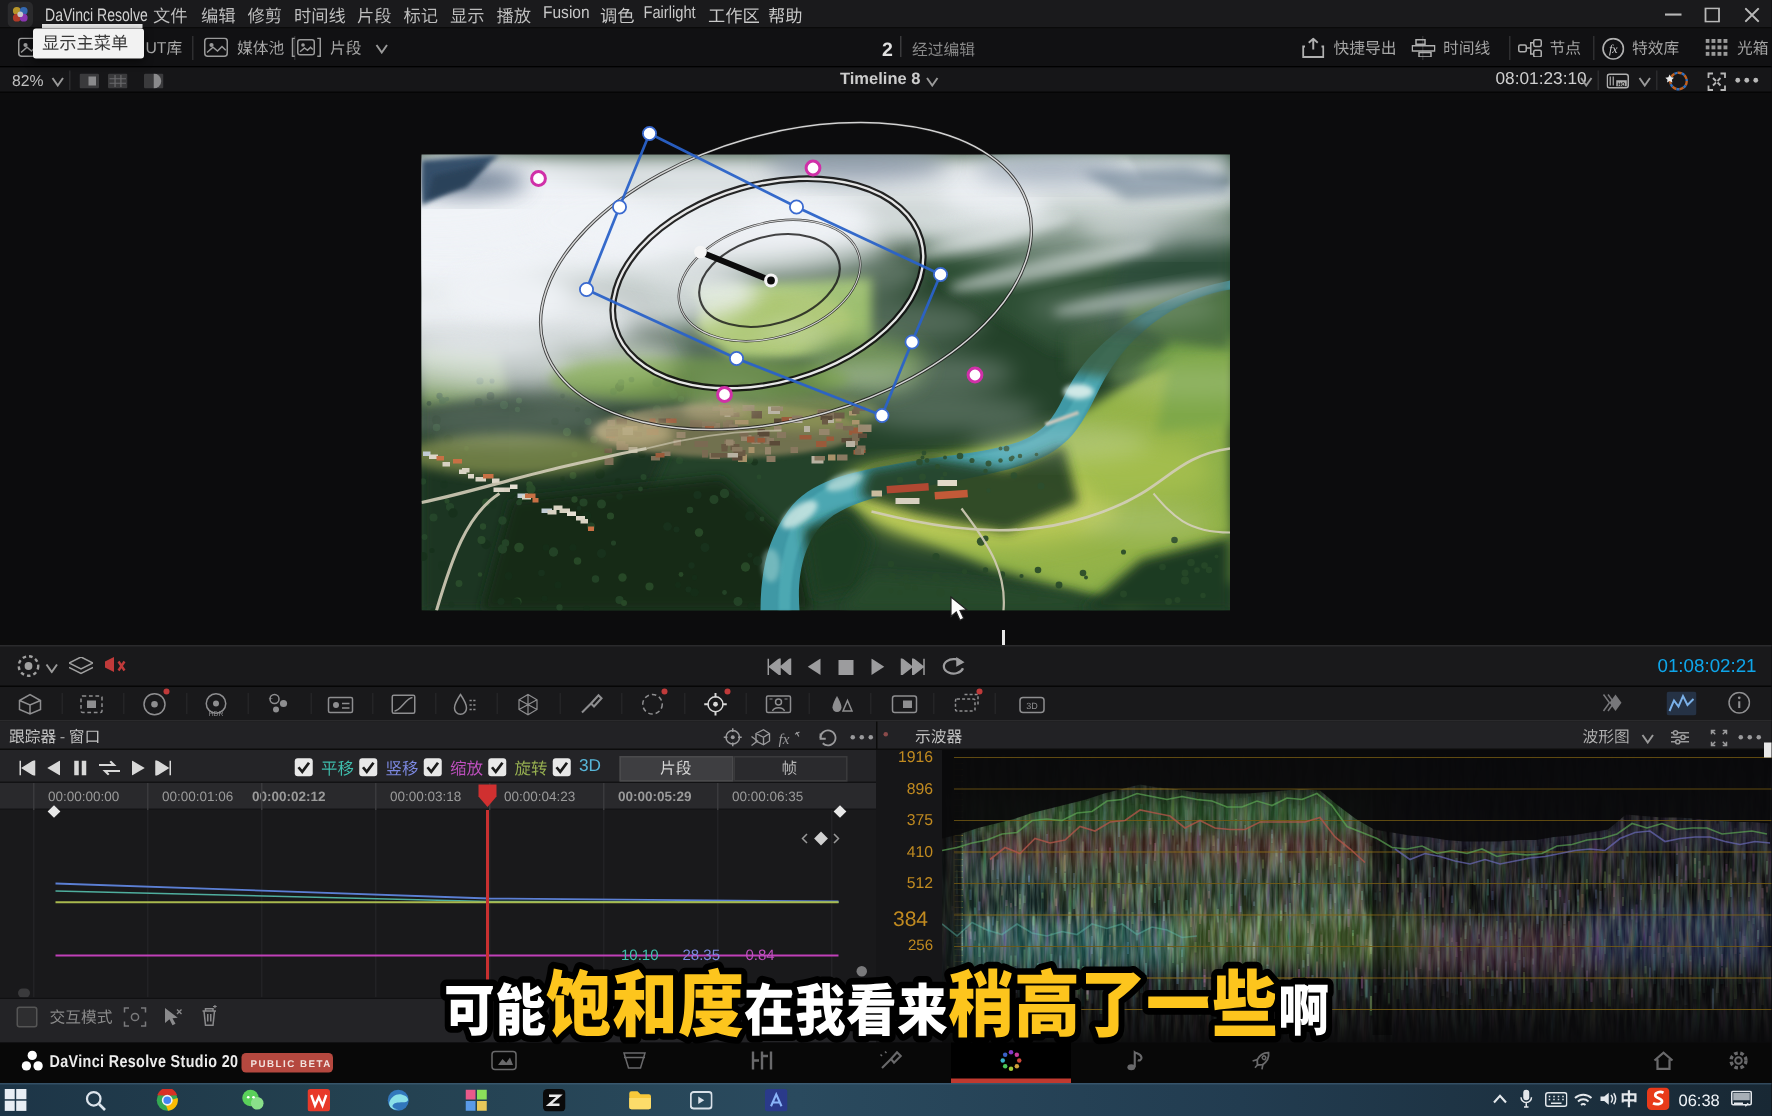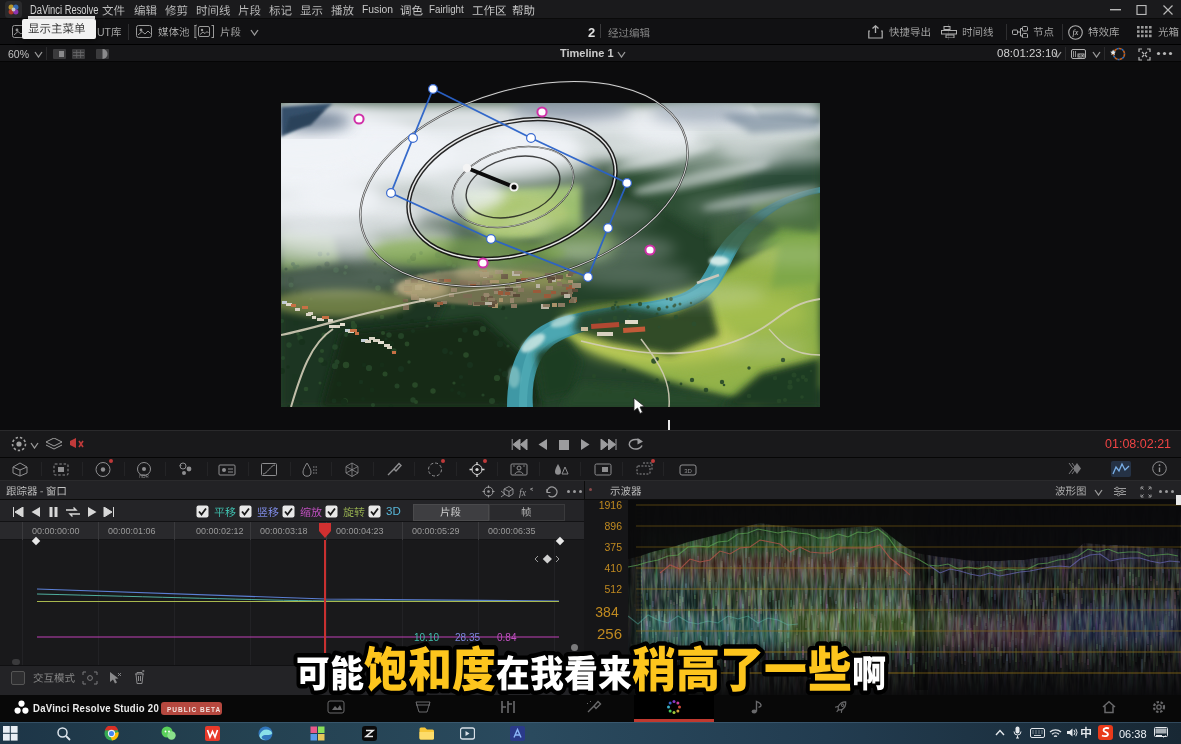--- a/index.html
+++ b/index.html
@@ -195,38 +195,38 @@
     </g>
     <g transform="translate(12.0,8.6)">
       <rect width="2.6" height="2.6" fill="#9a9a9a"></rect>
     </g>
   </svg>
 <div class="abs" style="left:1158px;top:26px;"><svg class="cjk" style="vertical-align:top;" width="21.0" height="13" viewBox="0 -9.8 21.0 13" fill="#a6a6a6">
       <path d="M6.2 -4.3H7V-0.3Q7 -0.1 7 -0Q7.1 0.1 7.4 0.1Q7.5 0.1 7.7 0.1Q7.9 0.1 8.1 0.1Q8.3 0.1 8.5 0.1Q8.7 0.1 8.8 0.1Q9 0.1 9.1 -0Q9.2 -0.2 9.3 -0.6Q9.3 -0.9 9.3 -1.7Q9.4 -1.6 9.6 -1.6Q9.7 -1.5 9.8 -1.4Q10 -1.4 10.1 -1.4Q10 -0.5 9.9 -0Q9.8 0.5 9.6 0.6Q9.3 0.8 8.9 0.8Q8.8 0.8 8.6 0.8Q8.4 0.8 8.1 0.8Q7.9 0.8 7.6 0.8Q7.4 0.8 7.4 0.8Q6.9 0.8 6.6 0.7Q6.4 0.6 6.3 0.4Q6.2 0.1 6.2 -0.3ZM3.4 -4.2H4.2Q4.2 -3.3 4 -2.5Q3.8 -1.8 3.5 -1.1Q3.1 -0.5 2.5 0Q1.9 0.5 0.9 0.8Q0.8 0.7 0.7 0.6Q0.6 0.5 0.5 0.4Q0.4 0.2 0.4 0.2Q1.3 -0.1 1.9 -0.5Q2.5 -1 2.8 -1.5Q3.1 -2.1 3.2 -2.8Q3.3 -3.4 3.4 -4.2ZM1.5 -8 2.2 -8.3Q2.4 -7.9 2.7 -7.4Q2.9 -7 3.2 -6.5Q3.4 -6.1 3.5 -5.7L2.7 -5.4Q2.6 -5.8 2.4 -6.2Q2.2 -6.7 2 -7.2Q1.7 -7.6 1.5 -8ZM8.4 -8.4 9.2 -8.1Q8.9 -7.7 8.7 -7.2Q8.4 -6.7 8.2 -6.2Q7.9 -5.8 7.7 -5.4L7 -5.7Q7.3 -6.1 7.5 -6.5Q7.7 -7 8 -7.5Q8.2 -8 8.4 -8.4ZM0.6 -4.8H10V-4.1H0.6ZM4.8 -8.8H5.6V-4.5H4.8Z"></path>
       <path d="M15.7 -5.5H20.1V0.8H19.3V-4.7H16.5V0.8H15.7ZM11.1 -4.6H15.4V-3.9H11.1ZM16.1 -3.7H19.7V-3.1H16.1ZM16.1 -2H19.7V-1.4H16.1ZM16.1 -0.3H19.7V0.4H16.1ZM13 -5.8H13.7V0.8H13ZM13.6 -3.6Q13.7 -3.5 14 -3.3Q14.2 -3 14.5 -2.8Q14.8 -2.5 15.1 -2.3Q15.3 -2 15.4 -1.9L14.9 -1.3Q14.8 -1.5 14.6 -1.8Q14.3 -2 14.1 -2.3Q13.8 -2.6 13.6 -2.9Q13.3 -3.1 13.2 -3.3ZM12.3 -7.8H15.6V-7.1H12.3ZM16.4 -7.8H20.5V-7.1H16.4ZM12.4 -8.9 13.2 -8.7Q13 -8.1 12.7 -7.5Q12.5 -7 12.2 -6.5Q11.9 -6 11.5 -5.6Q11.5 -5.7 11.4 -5.8Q11.2 -5.9 11.1 -5.9Q11 -6 10.9 -6.1Q11.4 -6.6 11.8 -7.3Q12.2 -8.1 12.4 -8.9ZM16.6 -8.9 17.3 -8.7Q17.1 -7.8 16.6 -7Q16.2 -6.2 15.7 -5.7Q15.6 -5.8 15.5 -5.9Q15.4 -5.9 15.2 -6Q15.1 -6.1 15 -6.2Q15.5 -6.7 15.9 -7.4Q16.3 -8.1 16.6 -8.9ZM12.9 -7.3 13.5 -7.5Q13.7 -7.2 13.9 -6.7Q14.1 -6.3 14.2 -6L13.5 -5.7Q13.4 -6 13.3 -6.5Q13.1 -6.9 12.9 -7.3ZM17.2 -7.3 17.8 -7.5Q18.1 -7.2 18.4 -6.8Q18.7 -6.3 18.8 -6L18.2 -5.7Q18 -6 17.8 -6.5Q17.5 -6.9 17.2 -7.3ZM13 -4.3 13.5 -3.9Q13.3 -3.3 12.9 -2.6Q12.6 -1.9 12.2 -1.3Q11.8 -0.7 11.4 -0.3Q11.3 -0.4 11.1 -0.6Q11 -0.8 10.9 -0.9Q11.2 -1.3 11.6 -1.8Q12.1 -2.4 12.4 -3Q12.7 -3.7 13 -4.3Z"></path>
     </svg></div>
 <div class="abs" style="left:0px;top:45px;width:1181px;height:17px;background:#161618;border-bottom:1px solid #050505;"></div>
-<div class="abs" style="left:8px;top:48px;font-size:10.5px;color:#c0c0c0;font-weight:400;white-space:nowrap;">60%</div>
+<div class="abs" style="left:8px;top:48px;font-size:10.5px;color:#c0c0c0;font-weight:400;white-space:nowrap;">82%</div>
 <svg class="abs" style="left:34px;top:51px;" width="9" height="7" viewBox="0 0 9 7">
     <path d="M1 1 L4.5 6 L8 1" stroke="#9a9a9a" stroke-width="1.3" fill="none"></path>
   </svg>
 <div class="abs" style="left:46px;top:47px;width:1px;height:13px;background:#2a2a2c;"></div>
 <svg class="abs" style="left:53px;top:49px;" width="13" height="10" viewBox="0 0 13 10">
     <rect width="13" height="10" rx="1" fill="#3a3a3c"></rect>
     <rect x="6" y="2" width="5" height="6" fill="#8a8a8c"></rect>
   </svg>
 <svg class="abs" style="left:72px;top:49px;" width="13" height="10" viewBox="0 0 13 10">
     <rect width="13" height="10" rx="1" fill="#3a3a3c"></rect>
     <path d="M1 3.5 h11 M1 6.5 h11 M4.7 1 v8 M8.6 1 v8" stroke="#6a6a6c" stroke-width="0.8"></path>
   </svg>
 <svg class="abs" style="left:96px;top:49px;" width="13" height="10" viewBox="0 0 13 10">
     <rect width="13" height="10" rx="1" fill="#3a3a3c"></rect>
     <path d="M6.5 0 A5 5 0 0 1 6.5 10 Z" fill="#8a8a8c"></path>
   </svg>
-<div class="abs" style="left:560px;top:47px;font-size:11px;color:#cccccc;font-weight:700;white-space:nowrap;">Timeline 1</div>
+<div class="abs" style="left:560px;top:47px;font-size:11px;color:#cccccc;font-weight:700;white-space:nowrap;">Timeline 8</div>
 <svg class="abs" style="left:617px;top:51px;" width="9" height="7" viewBox="0 0 9 7">
     <path d="M1 1 L4.5 6 L8 1" stroke="#9a9a9a" stroke-width="1.3" fill="none"></path>
   </svg>
 <div class="abs" style="left:997px;top:47px;font-size:11.5px;color:#d0d0d0;font-weight:400;white-space:nowrap;">08:01:23:10</div>
 <svg class="abs" style="left:1053px;top:51px;" width="9" height="7" viewBox="0 0 9 7">
     <path d="M1 1 L4.5 6 L8 1" stroke="#9a9a9a" stroke-width="1.3" fill="none"></path>
   </svg>
 <div class="abs" style="left:1065px;top:47px;width:1px;height:13px;background:#2a2a2c;"></div>
 <svg class="abs" style="left:1071px;top:48px;" width="17" height="12" viewBox="0 0 17 12">
     <rect x="0.5" y="1.5" width="14" height="9" rx="1.5" fill="none" stroke="#b0b0b0"></rect>
@@ -790,21 +790,21 @@
 <svg class="abs" style="left:580px;top:439px;" width="11" height="11" viewBox="0 0 11 11">
     <path d="M1 0 L9.5 5.5 L1 11 Z" fill="#9c9c9e"></path>
   </svg>
 <svg class="abs" style="left:600px;top:439px;" width="17" height="11" viewBox="0 0 17 11">
     <path d="M1 0 L8 5.5 L1 11 Z M8.5 0 L15.5 5.5 L8.5 11 Z M16 0 V11" fill="#9c9c9e" stroke="#9c9c9e"></path>
   </svg>
 <svg class="abs" style="left:627px;top:437px;" width="17" height="14" viewBox="0 0 17 14">
     <path d="M14.5 5 A6.5 4.8 0 1 0 15 8.5" fill="none" stroke="#9c9c9e" stroke-width="1.5"></path>
     <path d="M10.5 1 L16 4.5 L10.5 7.5 Z" fill="#9c9c9e"></path>
   </svg>
-<div class="abs" style="left:1105px;top:437px;font-size:12.5px;color:#ef4444;font-weight:400;white-space:nowrap;">01:08:02:21</div>
+<div class="abs" style="left:1105px;top:437px;font-size:12.5px;color:#0ea5e9;font-weight:400;white-space:nowrap;">01:08:02:21</div>
 <div class="abs" style="left:0px;top:458px;width:1181px;height:23px;background:#19191b;border-bottom:1px solid #2a2a2c;"></div>
 <div class="abs" style="left:41px;top:462px;width:1px;height:14px;background:#242426;"></div>
 <div class="abs" style="left:82px;top:462px;width:1px;height:14px;background:#242426;"></div>
 <div class="abs" style="left:124px;top:462px;width:1px;height:14px;background:#242426;"></div>
 <div class="abs" style="left:165px;top:462px;width:1px;height:14px;background:#242426;"></div>
 <div class="abs" style="left:207px;top:462px;width:1px;height:14px;background:#242426;"></div>
 <div class="abs" style="left:248px;top:462px;width:1px;height:14px;background:#242426;"></div>
 <div class="abs" style="left:290px;top:462px;width:1px;height:14px;background:#242426;"></div>
 <div class="abs" style="left:331px;top:462px;width:1px;height:14px;background:#242426;"></div>
 <div class="abs" style="left:373px;top:462px;width:1px;height:14px;background:#242426;"></div>
@@ -1029,27 +1029,27 @@
       <path d="M16.6 -8.4H18.6V-7.7H16.6ZM15.4 -4.1H19.2V-3.4H15.4ZM12 -6.3H14.9V-5.6H12ZM12 -4.1H14.9V-3.4H12ZM16.4 -3.4Q16.7 -2.6 17.3 -1.8Q17.9 -1.1 18.7 -0.6Q19.6 -0.1 20.6 0.1Q20.5 0.2 20.4 0.3Q20.3 0.5 20.2 0.6Q20.2 0.7 20.1 0.8Q18.5 0.4 17.4 -0.7Q16.3 -1.7 15.8 -3.3ZM10.9 -1.6Q11.4 -1.7 12.1 -1.8Q12.7 -1.9 13.5 -2Q14.3 -2.1 15 -2.3L15.1 -1.6Q14 -1.4 12.9 -1.2Q11.8 -1 11 -0.9ZM14.5 -8.9 15.2 -8.3Q14.7 -8.1 14.2 -7.9Q13.7 -7.7 13.1 -7.6Q12.5 -7.4 12 -7.3Q12 -7.4 11.9 -7.6Q11.8 -7.8 11.8 -7.9Q12.3 -8 12.8 -8.2Q13.3 -8.3 13.7 -8.5Q14.2 -8.7 14.5 -8.9ZM16.1 -8.4H16.9V-7.1Q16.9 -6.7 16.8 -6.2Q16.7 -5.6 16.4 -5.1Q16.1 -4.6 15.5 -4.3Q15.4 -4.3 15.3 -4.4Q15.2 -4.5 15.1 -4.6Q15 -4.7 14.9 -4.8Q15.5 -5.1 15.7 -5.5Q16 -5.9 16.1 -6.4Q16.1 -6.8 16.1 -7.2ZM19 -4.1H19.2L19.3 -4.1L19.8 -3.9Q19.5 -2.5 18.8 -1.6Q18.1 -0.6 17.1 -0Q16.2 0.5 15 0.9Q15 0.8 14.9 0.7Q14.9 0.5 14.8 0.4Q14.7 0.3 14.6 0.2Q15.7 -0 16.6 -0.6Q17.5 -1.1 18.1 -1.9Q18.8 -2.8 19 -3.9ZM11.7 -7.9 12.5 -7.6V0.7H11.7ZM18.4 -8.4H19.1V-5.8Q19.1 -5.6 19.1 -5.5Q19.1 -5.4 19.3 -5.4Q19.3 -5.4 19.5 -5.4Q19.6 -5.4 19.8 -5.4Q19.9 -5.4 20 -5.4Q20.1 -5.4 20.2 -5.4Q20.4 -5.4 20.5 -5.4Q20.5 -5.3 20.5 -5.1Q20.5 -5 20.5 -4.8Q20.4 -4.8 20.3 -4.8Q20.1 -4.8 20 -4.8Q19.9 -4.8 19.7 -4.8Q19.6 -4.8 19.4 -4.8Q19.3 -4.8 19.2 -4.8Q18.8 -4.8 18.7 -4.9Q18.5 -5 18.4 -5.2Q18.4 -5.4 18.4 -5.8Z"></path>
     </svg></div>
 <div class="abs" style="left:521px;top:506px;"><svg class="cjk" style="vertical-align:top;" width="10.5" height="13" viewBox="0 -9.8 10.5 13" fill="#b8b8b8">
       <path d="M7.2 -7.9H9.9V-7.2H7.2ZM6.8 -8.8H7.6V-6H6.8ZM7.4 -0.6 7.8 -1.1Q8.2 -0.9 8.6 -0.7Q9 -0.4 9.4 -0.2Q9.8 0.1 10 0.3L9.6 0.9Q9.4 0.6 9 0.4Q8.6 0.1 8.2 -0.2Q7.8 -0.4 7.4 -0.6ZM5.1 -6.2H9.4V-1.3H8.7V-5.5H5.8V-1.3H5.1ZM2.2 -8.8H2.9V0.8H2.2ZM0.8 -6.8H4V-6.1H1.4V-1.3H0.8ZM3.7 -6.8H4.4V-2.2Q4.4 -2 4.3 -1.8Q4.3 -1.6 4.1 -1.5Q4 -1.5 3.8 -1.4Q3.6 -1.4 3.3 -1.4Q3.3 -1.5 3.3 -1.7Q3.2 -2 3.1 -2.1Q3.3 -2.1 3.4 -2.1Q3.6 -2.1 3.6 -2.1Q3.7 -2.1 3.7 -2.2ZM6.9 -4.8H7.6V-2.9Q7.6 -2.4 7.5 -1.9Q7.4 -1.4 7.1 -0.9Q6.8 -0.4 6.2 0Q5.6 0.5 4.6 0.8Q4.5 0.7 4.4 0.6Q4.4 0.5 4.3 0.4Q4.2 0.3 4.1 0.2Q5.1 -0.1 5.6 -0.5Q6.2 -0.8 6.4 -1.3Q6.7 -1.7 6.8 -2.1Q6.9 -2.5 6.9 -2.9Z"></path>
     </svg></div>
 <div class="abs" style="left:0px;top:522px;width:584px;height:18px;background:#29292c;border-bottom:1px solid #141416;"></div>
 <div class="abs" style="left:32px;top:526px;font-size:9px;color:#9a9a9a;font-weight:400;white-space:nowrap;">00:00:00:00</div>
 <div class="abs" style="left:22px;top:522px;width:1px;height:18px;background:#3a3a3d;"></div>
 <div class="abs" style="left:108px;top:526px;font-size:9px;color:#9a9a9a;font-weight:400;white-space:nowrap;">00:00:01:06</div>
 <div class="abs" style="left:98px;top:522px;width:1px;height:18px;background:#3a3a3d;"></div>
-<div class="abs" style="left:196px;top:526px;font-size:9px;color:#9a9a9a;font-weight:400;white-space:nowrap;">00:00:02:12</div>
+<div class="abs" style="left:168px;top:526px;font-size:9px;color:#9a9a9a;font-weight:700;white-space:nowrap;">00:00:02:12</div>
 <div class="abs" style="left:174px;top:522px;width:1px;height:18px;background:#3a3a3d;"></div>
 <div class="abs" style="left:260px;top:526px;font-size:9px;color:#9a9a9a;font-weight:400;white-space:nowrap;">00:00:03:18</div>
 <div class="abs" style="left:250px;top:522px;width:1px;height:18px;background:#3a3a3d;"></div>
 <div class="abs" style="left:336px;top:526px;font-size:9px;color:#9a9a9a;font-weight:400;white-space:nowrap;">00:00:04:23</div>
 <div class="abs" style="left:326px;top:522px;width:1px;height:18px;background:#3a3a3d;"></div>
-<div class="abs" style="left:412px;top:526px;font-size:9px;color:#9a9a9a;font-weight:400;white-space:nowrap;">00:00:05:29</div>
+<div class="abs" style="left:412px;top:526px;font-size:9px;color:#9a9a9a;font-weight:700;white-space:nowrap;">00:00:05:29</div>
 <div class="abs" style="left:402px;top:522px;width:1px;height:18px;background:#3a3a3d;"></div>
 <div class="abs" style="left:488px;top:526px;font-size:9px;color:#9a9a9a;font-weight:400;white-space:nowrap;">00:00:06:35</div>
 <div class="abs" style="left:478px;top:522px;width:1px;height:18px;background:#3a3a3d;"></div>
 <div class="abs" style="left:0px;top:540px;width:584px;height:125px;background:#19191b;"></div>
 <div class="abs" style="left:22px;top:540px;width:1px;height:125px;background:#222225;"></div>
 <div class="abs" style="left:98px;top:540px;width:1px;height:125px;background:#222225;"></div>
 <div class="abs" style="left:174px;top:540px;width:1px;height:125px;background:#222225;"></div>
 <div class="abs" style="left:250px;top:540px;width:1px;height:125px;background:#222225;"></div>
 <div class="abs" style="left:326px;top:540px;width:1px;height:125px;background:#222225;"></div>
 <div class="abs" style="left:402px;top:540px;width:1px;height:125px;background:#222225;"></div>
@@ -1104,21 +1104,21 @@
     <path d="M9 1 l2.5 0 m-1.2 -1.2 v2.4" stroke="#8a8a8c" stroke-width="0.8"></path>
   </svg>
 <div class="abs" style="left:584px;top:500px;width:597px;height:195px;background:#161618;"></div>
 <div class="abs" style="left:628px;top:500px;width:553px;height:195px;background:#0b0b0c;"></div>
 <div class="abs" style="left:592px;top:499px;font-size:10.5px;color:#c08a20;font-weight:400;white-space:nowrap;text-align:right;width:30px;">1916</div>
 <div class="abs" style="left:592px;top:520px;font-size:10.5px;color:#c08a20;font-weight:400;white-space:nowrap;text-align:right;width:30px;">896</div>
 <div class="abs" style="left:592px;top:541px;font-size:10.5px;color:#c08a20;font-weight:400;white-space:nowrap;text-align:right;width:30px;">375</div>
 <div class="abs" style="left:592px;top:562px;font-size:10.5px;color:#c08a20;font-weight:400;white-space:nowrap;text-align:right;width:30px;">410</div>
 <div class="abs" style="left:592px;top:583px;font-size:10.5px;color:#c08a20;font-weight:400;white-space:nowrap;text-align:right;width:30px;">512</div>
 <div class="abs" style="left:592px;top:604px;font-size:14px;color:#c08a20;font-weight:400;white-space:nowrap;text-align:center;width:30px;">384</div>
-<div class="abs" style="left:592px;top:625px;font-size:15px;color:#c08a20;font-weight:400;white-space:nowrap;text-align:right;width:30px;">256</div>
+<div class="abs" style="left:592px;top:625px;font-size:10px;color:#c08a20;font-weight:400;white-space:nowrap;text-align:right;width:30px;">256</div>
 <svg class="abs" style="left:628px;top:500px;" width="553" height="195" viewBox="0 0 553 195">
     <line x1="8" y1="5" x2="553" y2="5" stroke="#6e5512" stroke-width="0.8"></line>
     <line x1="8" y1="26" x2="553" y2="26" stroke="#6e5512" stroke-width="0.8"></line>
     <line x1="8" y1="47" x2="553" y2="47" stroke="#6e5512" stroke-width="0.8"></line>
     <line x1="8" y1="68" x2="553" y2="68" stroke="#6e5512" stroke-width="0.8"></line>
     <line x1="8" y1="89" x2="553" y2="89" stroke="#6e5512" stroke-width="0.8"></line>
     <line x1="8" y1="110" x2="553" y2="110" stroke="#6e5512" stroke-width="0.8"></line>
     <line x1="8" y1="131" x2="553" y2="131" stroke="#6e5512" stroke-width="0.8"></line>
     <line x1="8" y1="152" x2="553" y2="152" stroke="#6e5512" stroke-width="0.8"></line>
     <line x1="8" y1="173" x2="553" y2="173" stroke="#6e5512" stroke-width="0.8"></line>

